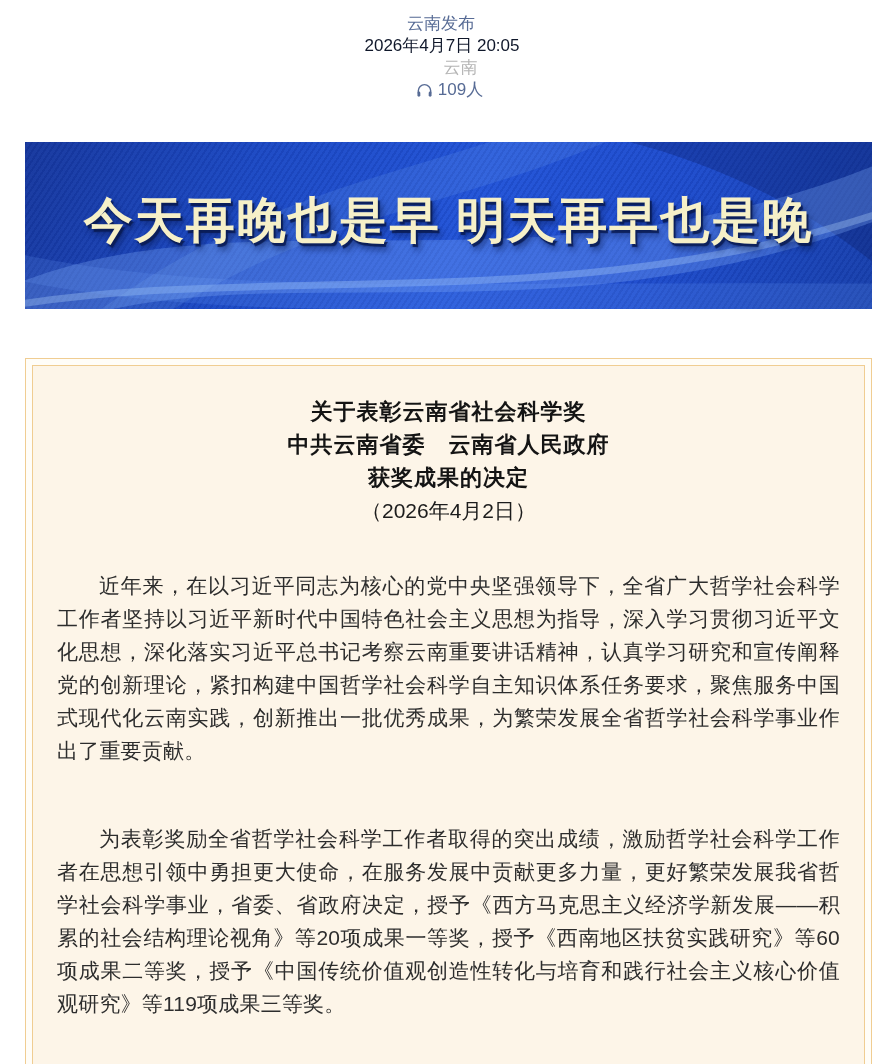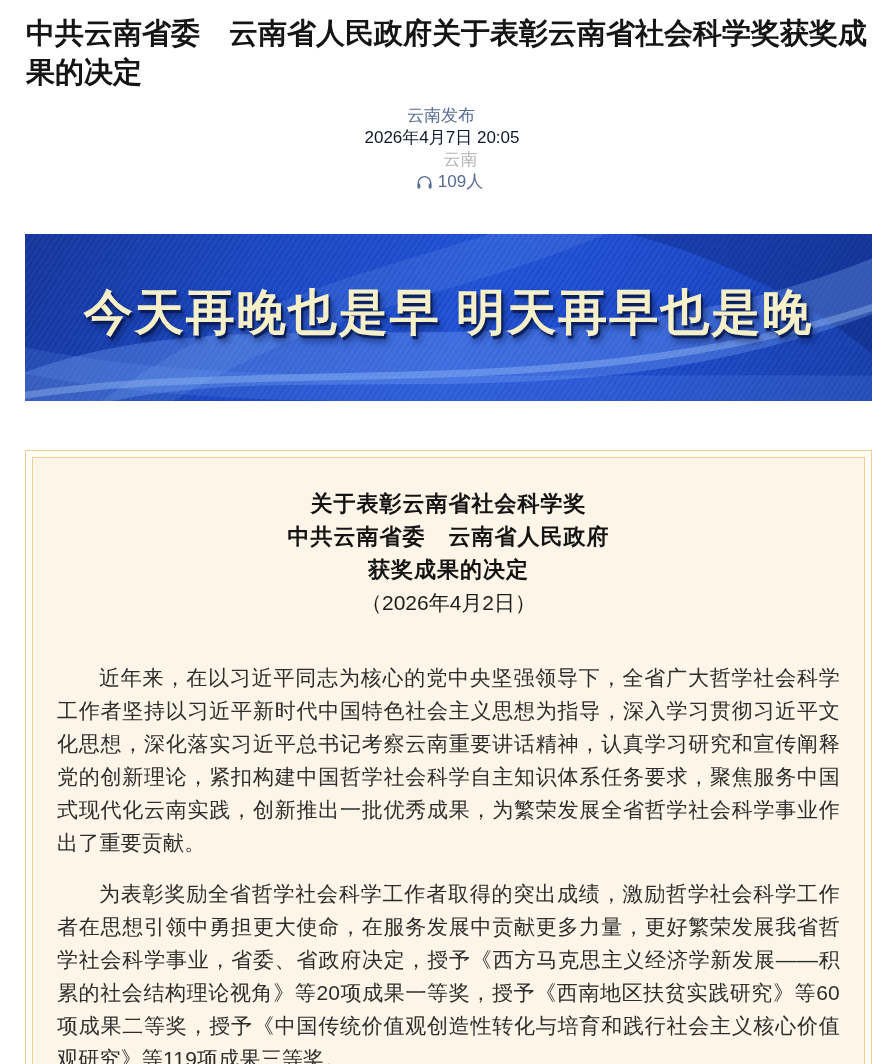--- a/index.html
+++ b/index.html
@@ -59,31 +59,30 @@
   .doc-heading { text-align:center; color:#141414; }
   .doc-heading .h-line {
     font-size:22px; line-height:33px; font-weight:bold; letter-spacing:1px;
   }
   .doc-date {
     text-align:center; font-size:21px; line-height:33px; font-weight:normal;
     color:#1c1c1c; margin-bottom:42px;
   }
   .doc-body p {
     font-size:21px; line-height:33px; color:#2d2d2d;
-    text-align:justify; text-indent:2em; margin-bottom:18px;
+    text-align:justify; text-indent:2em; margin-bottom:55px;
     letter-spacing:0.2px;
   }
   .doc-body p:last-child { margin-bottom:0; }
 </style>
 </head>
 <body>
 
 <div class="page">
 
-  <h1 class="article-title">中共云南省委　云南省人民政府关于表彰云南省社会科学奖获奖成果的决定</h1>
 
   <div class="meta-row">
     <span class="meta-account">云南发布</span>
     <span class="meta-date">2026年4月7日 20:05</span>
     <span class="meta-location">云南</span>
     <span class="meta-listen">
       <span>
         <svg width="19" height="19" viewBox="0 0 24 24" fill="none">
           <path d="M4.2 15v-2.6a7.8 7.8 0 0 1 15.6 0V15" stroke="#576b95" stroke-width="1.8" stroke-linecap="round"></path>
           <rect x="3.1" y="13.2" width="3.6" height="6.6" rx="1.8" fill="#576b95"></rect>

